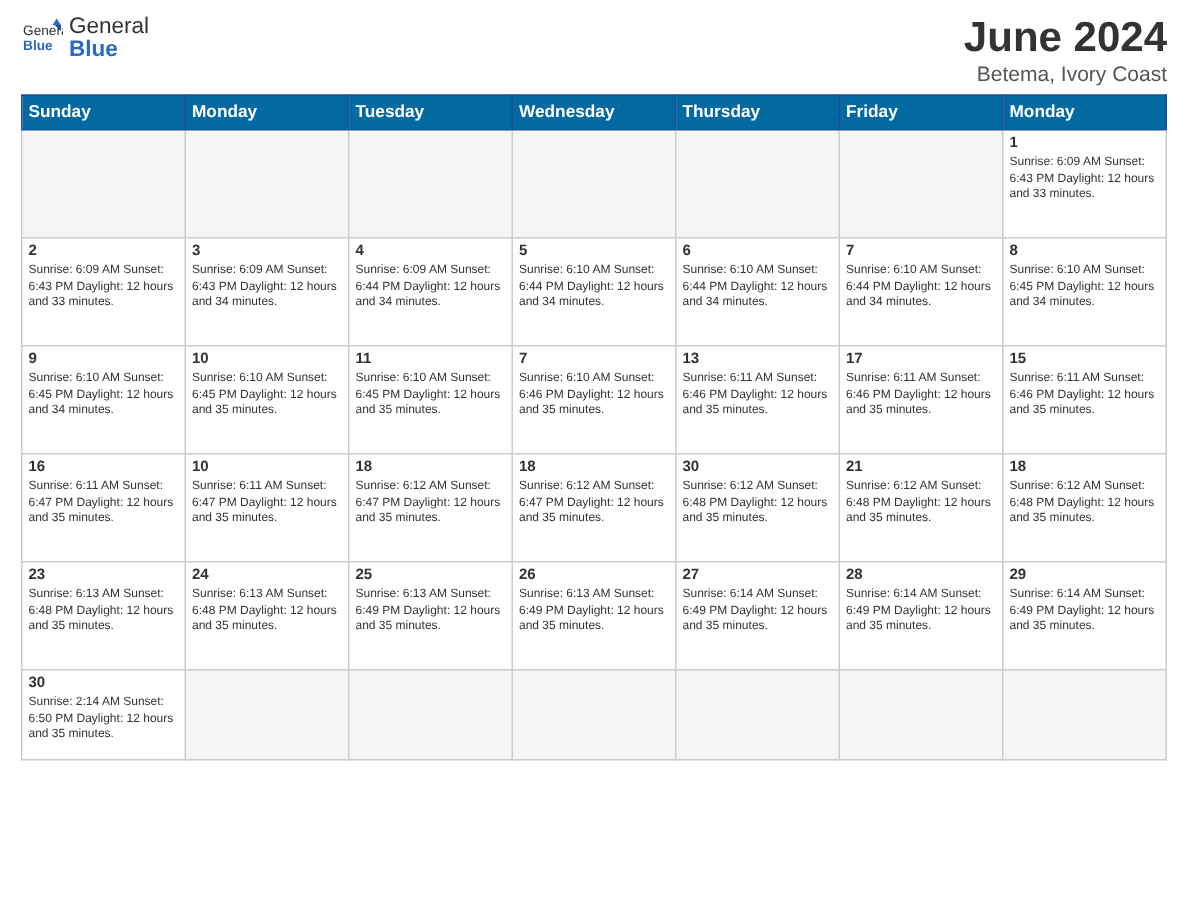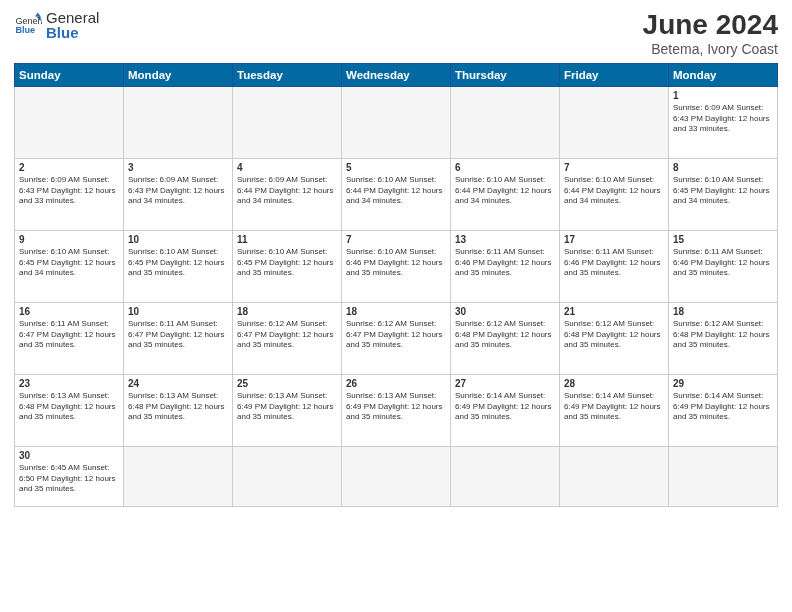--- a/index.html
+++ b/index.html
@@ -308,21 +308,21 @@
           <td>
             <span class="day-num">29</span>
             <div class="day-info">Sunrise: 6:14 AM
 Sunset: 6:49 PM
 Daylight: 12 hours and 35 minutes.</div>
           </td>
         </tr>
         <tr class="last-row">
           <td>
             <span class="day-num">30</span>
-            <div class="day-info">Sunrise: 6:45 AM
+            <div class="day-info">Sunrise: 2:14 AM
 Sunset: 6:50 PM
 Daylight: 12 hours and 35 minutes.</div>
           </td>
           <td class="empty-cell"></td>
           <td class="empty-cell"></td>
           <td class="empty-cell"></td>
           <td class="empty-cell"></td>
           <td class="empty-cell"></td>
           <td class="empty-cell"></td>
         </tr>

